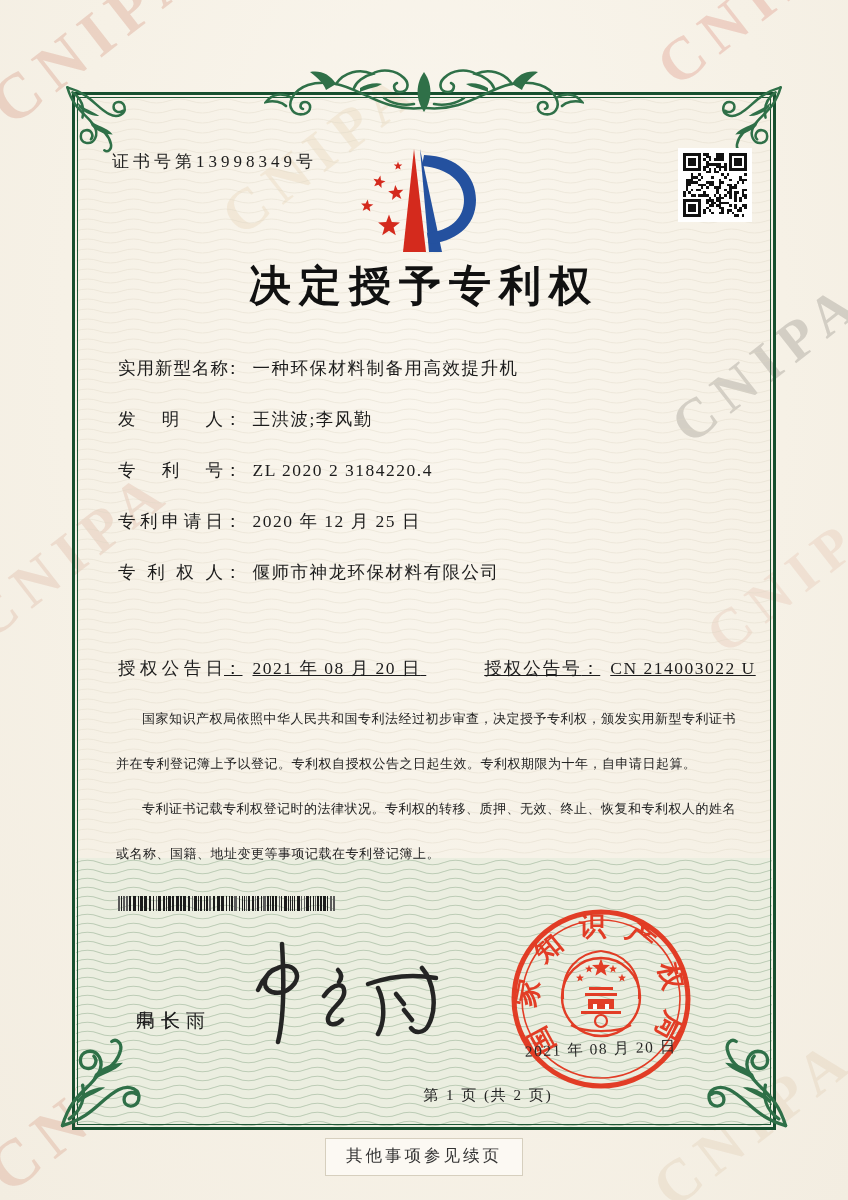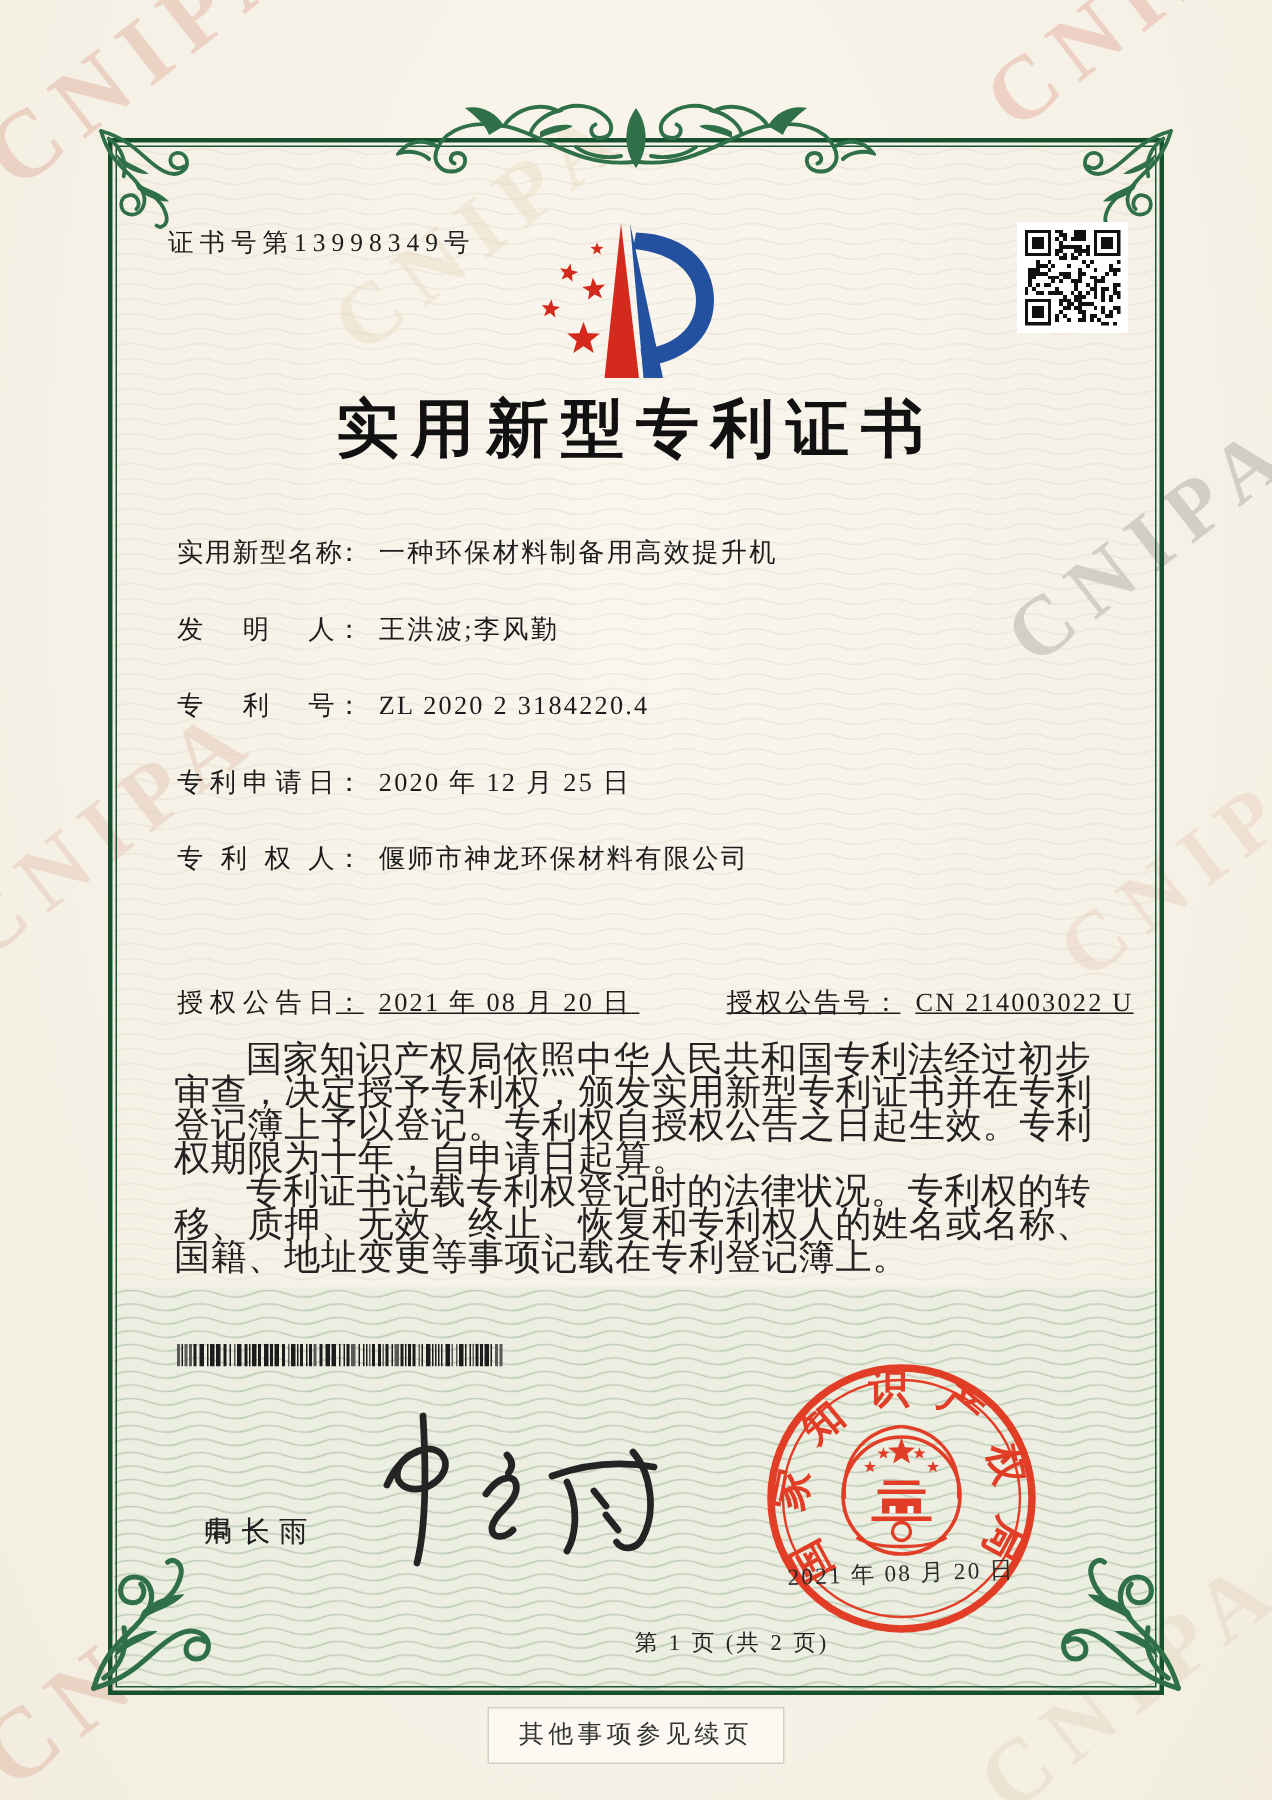--- a/index.html
+++ b/index.html
@@ -25,21 +25,21 @@
   #cert-no{left:112px;top:150px;font-size:17px;letter-spacing:4px;}
   #title{left:73px;top:258px;width:702px;text-align:center;font-size:42px;font-weight:bold;
          letter-spacing:8px;color:#111;}
 
   .field-row{position:absolute;left:118px;font-size:17.5px;letter-spacing:1px;white-space:nowrap;}
   .flabel{display:inline-block;width:106px;text-align:justify;text-align-last:justify;
           vertical-align:bottom;}
   .fcolon{margin-right:10px;}
   .fvalue{letter-spacing:1.5px;}
 
-  #paragraphs{left:116px;top:696px;width:622px;font-size:24px;line-height:22px;
+  #paragraphs{left:116px;top:696px;width:622px;font-size:13px;line-height:45px;
               letter-spacing:0.5px;color:#222;}
   #paragraphs p{margin:0;text-indent:2em;}
 
   #barcode-box{left:118px;top:896px;}
   #director-title{left:136px;top:1008px;font-size:19px;letter-spacing:6px;color:#222;}
   #director-name{left:136px;top:1008px;font-size:19px;letter-spacing:6px;color:#222;}
   #signature{left:238px;top:938px;}
 
   #seal{left:509px;top:907px;}
 
@@ -332,21 +332,21 @@
         <rect x="2" y="2" width="3" height="3" fill="#111"></rect>
         <rect x="18" y="0" width="7" height="7" fill="#111"></rect>
         <rect x="19" y="1" width="5" height="5" fill="#fff"></rect>
         <rect x="20" y="2" width="3" height="3" fill="#111"></rect>
         <rect x="0" y="18" width="7" height="7" fill="#111"></rect>
         <rect x="1" y="19" width="5" height="5" fill="#fff"></rect>
         <rect x="2" y="20" width="3" height="3" fill="#111"></rect>
       </svg>
   </div>
 
-  <div class="content" id="title" style="position:absolute;">实用新型专利证书</div>
+  <div class="content" id="title" style="position:absolute;">决定授予专利权</div>
 
   <div class="content field-row" style="top:356px;">
     <span class="flabel">实用新型名称</span><span class="fcolon">：</span><span class="fvalue">一种环保材料制备用高效提升机</span>
   </div>
   <div class="content field-row" style="top:407px;">
     <span class="flabel">发明人</span><span class="fcolon">：</span><span class="fvalue">王洪波;李风勤</span>
   </div>
   <div class="content field-row" style="top:458px;">
     <span class="flabel">专利号</span><span class="fcolon">：</span><span class="fvalue">ZL 2020 2 3184220.4</span>
   </div>

